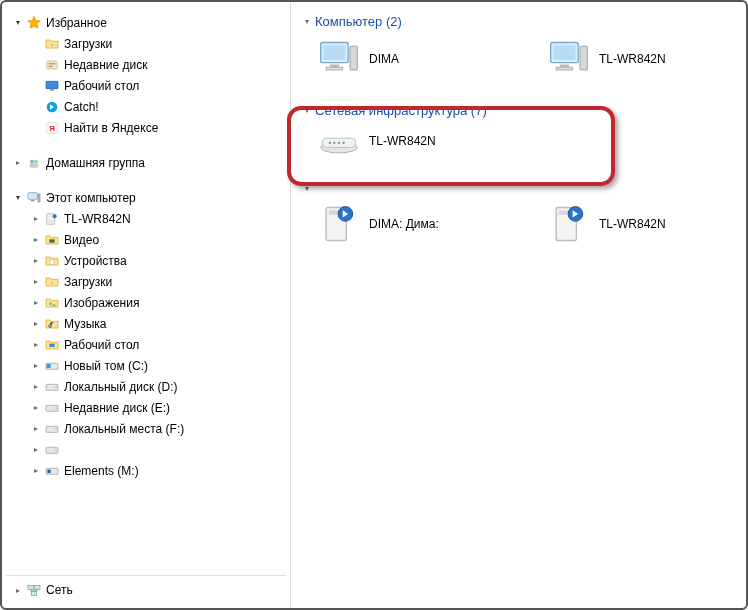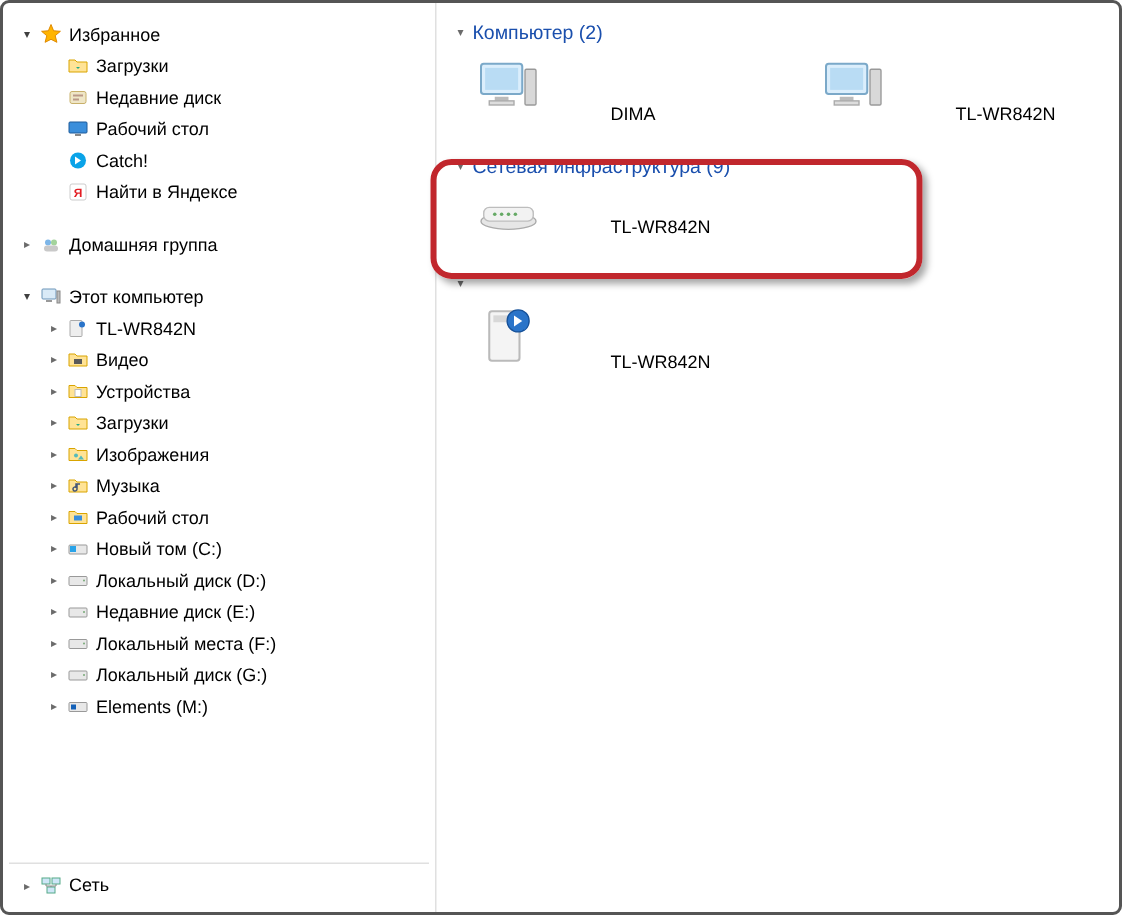--- a/index.html
+++ b/index.html
@@ -86,24 +86,23 @@
     margin: 4px 0 4px 4px;
     cursor: default;
   }
   .section-header .arrow { color: #6b6b6b; }
   .items-row {
     display: flex;
     padding: 2px 0 14px 18px;
   }
   .device {
     display: flex;
-    align-items: flex-end;
+    align-items: center;
     width: 230px;
     cursor: default;
-    gap: 38px;
   }
   .device .dic {
     width: 48px;
     height: 48px;
     display: flex;
     align-items: center;
     justify-content: center;
     margin-right: 6px;
     flex-shrink: 0;
   }
@@ -326,21 +325,20 @@
           <span class="label">Локальный места (F:)</span>
         </div>
         <div class="tree-row child">
           <span class="arrow">▸</span>
           <span class="ic">
             <svg viewBox="0 0 24 24">
                 <rect x="3" y="8" width="18" height="9" rx="1" fill="#e8e8e8" stroke="#999"></rect>
                 <circle cx="18" cy="12" r="1" fill="#7a7"></circle>
               </svg>
           </span>
-          <span class="label">Локальный диск (G:)</span>
         </div>
         <div class="tree-row child">
           <span class="arrow">▸</span>
           <span class="ic">
             <svg viewBox="0 0 24 24">
                 <rect x="3" y="8" width="18" height="9" rx="1" fill="#e8e8e8" stroke="#999"></rect>
                 <rect x="5" y="10" width="5" height="5" fill="#1461b8"></rect>
               </svg>
           </span>
           <span class="label">Elements (M:)</span>
@@ -390,21 +388,21 @@
               <rect x="10" y="33" width="18" height="3" fill="#ddd" stroke="#aaa"></rect>
               <rect x="36" y="10" width="8" height="26" rx="1" fill="#d8d8d8" stroke="#999"></rect>
             </svg>
         </span>
         <span class="dlabel">TL-WR842N</span>
       </div>
     </div>
 
     <div class="section-header" style="margin-top:6px;">
       <span class="arrow open">▾</span>
-      <span>Сетевая инфраструктура (9)</span>
+      <span>Сетевая инфраструктура (7)</span>
     </div>
     <div class="items-row" style="padding-bottom:10px;">
       <div class="device">
         <span class="dic" style="height:34px;">
           <svg viewBox="0 0 48 30">
               <ellipse cx="24" cy="22" rx="20" ry="6" fill="#e6e6e6" stroke="#aaa"></ellipse>
               <rect x="6" y="12" width="36" height="10" rx="4" fill="#f2f2f2" stroke="#bdbdbd"></rect>
               <circle cx="14" cy="17" r="1.3" fill="#6a6"></circle>
               <circle cx="19" cy="17" r="1.3" fill="#6a6"></circle>
               <circle cx="24" cy="17" r="1.3" fill="#6a6"></circle>
@@ -412,20 +410,32 @@
             </svg>
         </span>
         <span class="dlabel">TL-WR842N</span>
       </div>
     </div>
 
     <div class="section-header" style="margin-top:14px;">
       <span class="arrow open">▾</span>
     </div>
     <div class="items-row">
+      <div class="device">
+        <span class="dic">
+          <svg viewBox="0 0 48 48">
+              <rect x="10" y="6" width="22" height="36" rx="2" fill="#f4f4f4" stroke="#bababa" stroke-width="1.5"></rect>
+              <rect x="13" y="9" width="16" height="5" fill="#d8d8d8"></rect>
+              <circle cx="31" cy="13" r="8" fill="#2a74c9" stroke="#17529a"></circle>
+              <path d="M28 9l6 4-6 4z" fill="#fff"></path>
+              <path d="M35 8c3 3 3 8 0 11" stroke="#2a74c9" fill="none" stroke-width="2"></path>
+            </svg>
+        </span>
+        <span class="dlabel">DIMA: Дима:</span>
+      </div>
       <div class="device" style="width:180px;">
         <span class="dic">
           <svg viewBox="0 0 48 48">
               <rect x="10" y="6" width="22" height="36" rx="2" fill="#f4f4f4" stroke="#bababa" stroke-width="1.5"></rect>
               <rect x="13" y="9" width="16" height="5" fill="#d8d8d8"></rect>
               <circle cx="31" cy="13" r="8" fill="#2a74c9" stroke="#17529a"></circle>
               <path d="M28 9l6 4-6 4z" fill="#fff"></path>
               <path d="M35 8c3 3 3 8 0 11" stroke="#2a74c9" fill="none" stroke-width="2"></path>
             </svg>
         </span>

